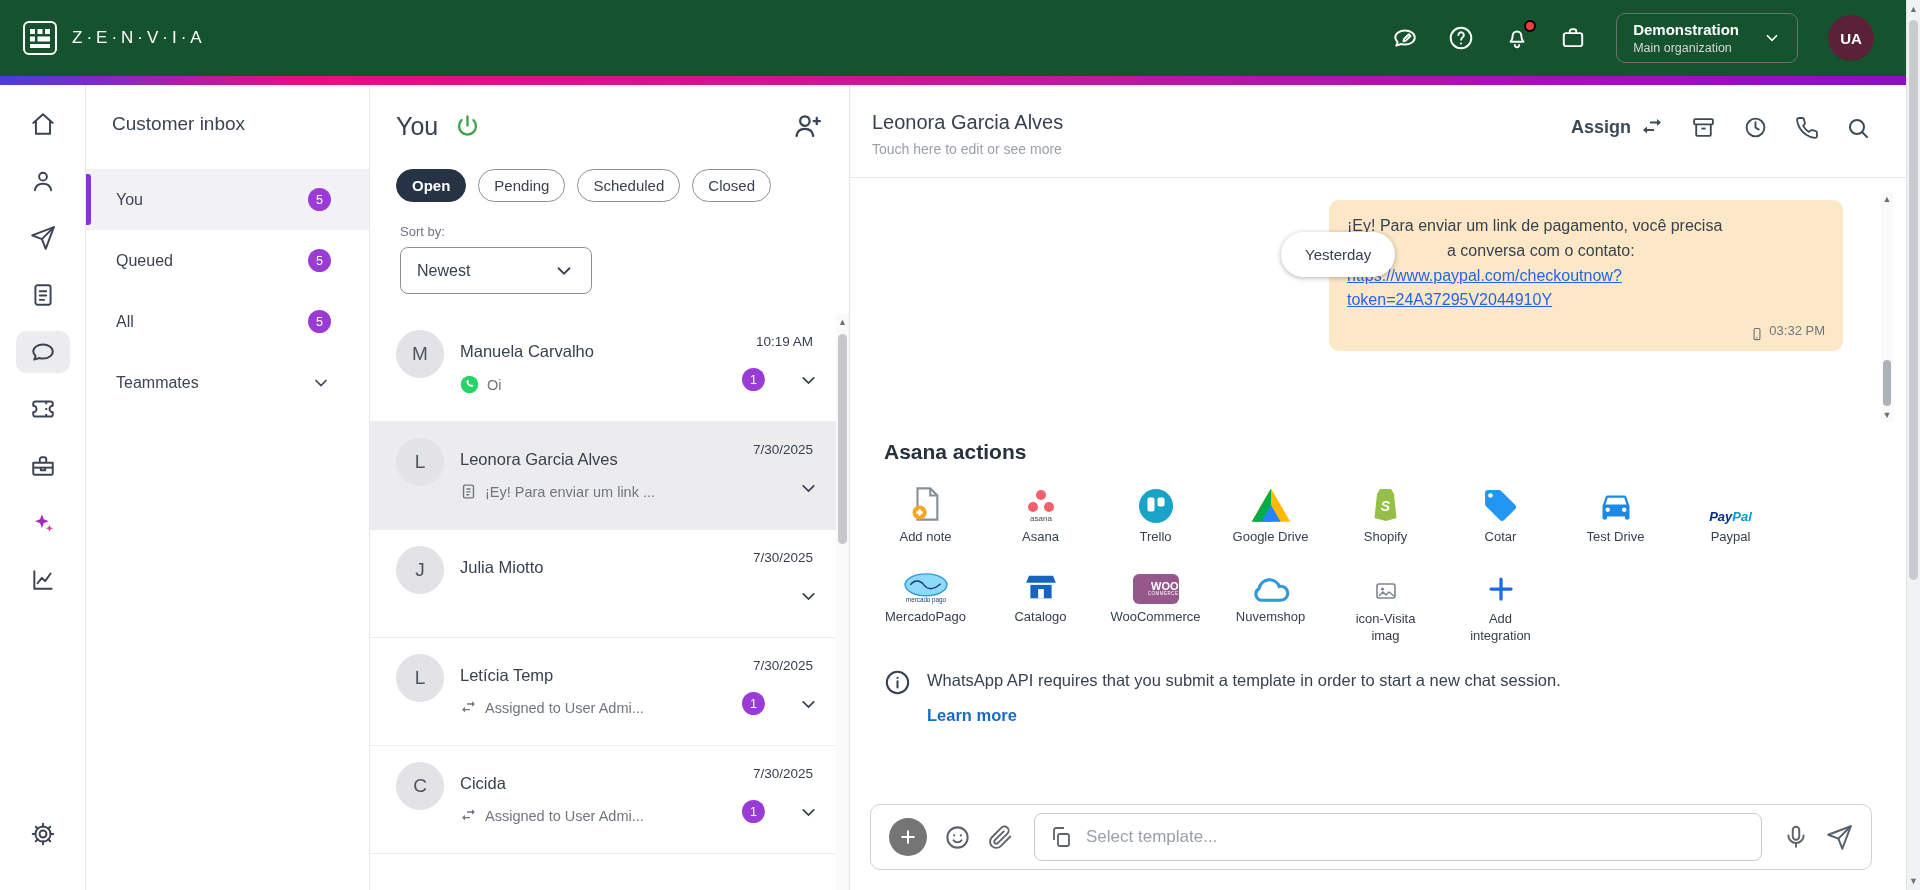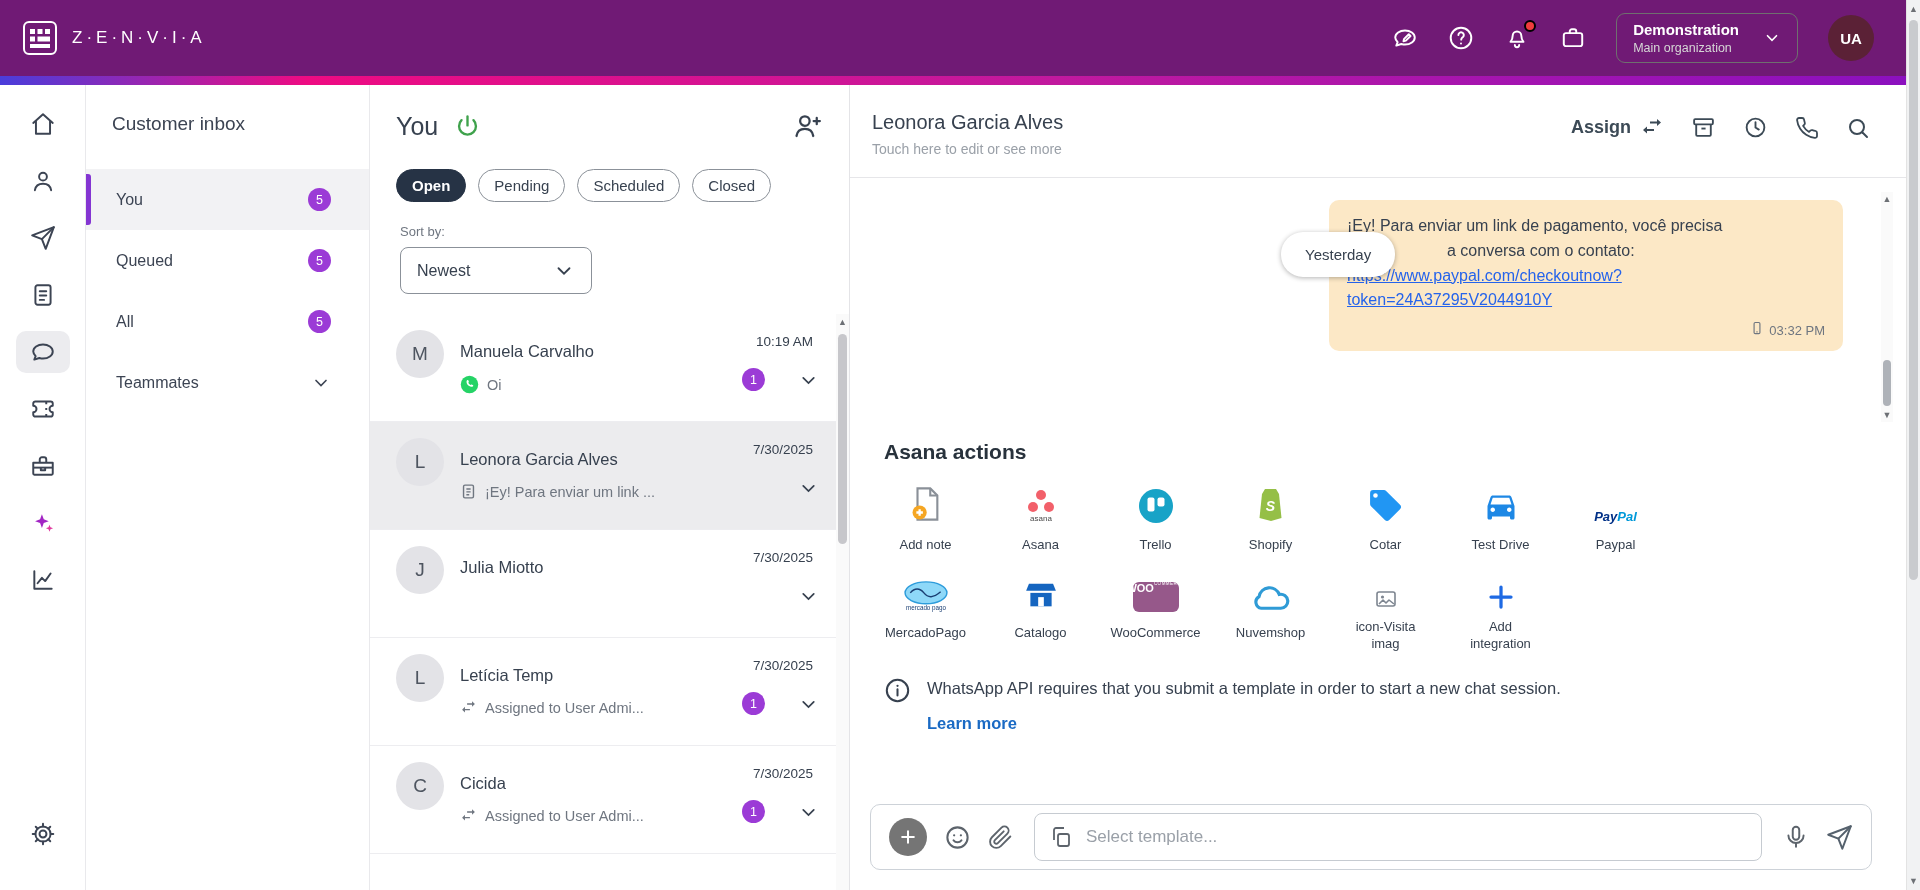--- a/index.html
+++ b/index.html
@@ -1,21 +1,21 @@
 <!DOCTYPE html>
 <html><head>
 <meta charset="utf-8">
 <style>
   *{box-sizing:border-box;margin:0;padding:0}
   html,body{width:1920px;height:890px}
   body{font-family:"Liberation Sans",sans-serif;color:#3c4453;background:#fff;overflow:hidden;position:relative}
   svg{display:block}
 
   
-  .topbar{height:76px;background:#701a75;display:flex;align-items:center;padding:0 46px 0 22px;gap:14px}
+  .topbar{height:76px;background:#14532d;display:flex;align-items:center;padding:0 46px 0 22px;gap:14px}
   .brand-text{color:#fff;font-size:17px;letter-spacing:4px;font-weight:500}
   .tb-right{margin-left:auto;display:flex;align-items:center;gap:30px}
   .tb-icon{color:#fff;position:relative;display:flex;cursor:pointer}
   .tb-dot{position:absolute;top:-5px;right:-6px;width:12px;height:12px;border-radius:50%;background:#f03d3d;border:2px solid #000}
   .org-pill{display:flex;align-items:center;gap:24px;border:1px solid #6f6f6f;border-radius:9px;padding:7px 16px;color:#fff;cursor:pointer}
   .org-name{font-size:15px;font-weight:600}
   .org-sub{font-size:12.5px;color:#d6d6d6;margin-top:3px}
   .avatar{width:46px;height:46px;border-radius:50%;background:#5b2136;color:#fff;display:flex;align-items:center;justify-content:center;font-size:15px;font-weight:600;cursor:pointer}
   .grad{height:9px;background:linear-gradient(90deg,#4a3ddb 0%,#ee0b82 16%,#c1199e 55%,#8a10bf 100%)}
 
@@ -73,37 +73,37 @@
   .ch-name{font-size:20px;color:#37414f}
   .ch-sub{font-size:14px;color:#9aa0a8;margin-top:7px;cursor:pointer}
   .ch-actions{margin-left:auto;display:flex;align-items:center;gap:27px;color:#3c4a56;margin-top:4px}
   .assign{display:flex;align-items:center;gap:9px;font-size:18px;font-weight:600;cursor:pointer}
   .aicon{cursor:pointer;display:flex;color:#3c4a56}
 
   .messages{height:252px;position:relative}
   .bubble{position:relative;margin:22px 77px 0 auto;width:514px;background:#fce8c6;border-radius:10px;padding:14px 18px 10px;font-size:16px;line-height:1.55;color:#37414f}
   .bubble .l2{padding-left:100px}
   .blink{color:#2563eb;text-decoration:underline;display:block;word-break:break-all;cursor:pointer}
-  .btime{display:flex;justify-content:flex-end;align-items:flex-start;gap:5px;color:#6f7680;font-size:13px;margin-top:8px}
+  .btime{display:flex;justify-content:flex-end;align-items:flex-end;gap:5px;color:#6f7680;font-size:13px;margin-top:8px}
   .date-pill{position:absolute;left:-48px;top:32px;background:#fff;border-radius:22px;padding:11px 24px;font-size:15px;color:#37414f;box-shadow:0 1px 5px rgba(0,0,0,.3);white-space:nowrap}
   .msg-scroll{position:absolute;right:27px;top:14px;bottom:8px;width:12px;background:#fafafa}
   .msg-scroll .arrow{display:block;text-align:center;line-height:14px}
   .msg-scroll .dn{position:absolute;bottom:0;left:0;right:0}
   .msg-thumb{position:absolute;bottom:16px;left:2px;width:8px;height:46px;background:#aeb2b8;border-radius:4px;cursor:pointer}
 
   .oa{padding:4px 0 0 18px}
   .oa-title{font-size:21px;font-weight:700;color:#28323c;padding-left:16px;margin-top:6px}
   .oa-row{display:flex;margin-top:16px}
   .oa-cell{width:115px;text-align:center;cursor:pointer}
   .oa-ic{height:46px;display:flex;align-items:flex-end;justify-content:center;padding-bottom:2px}
-  .oa-label{font-size:13px;color:#37414f;margin-top:11px;line-height:1.3}
+  .oa-label{font-size:13px;color:#37414f;margin-top:3px;line-height:1.3}
   .oa-label.narrow{max-width:76px;margin:5px auto 0}
   .pp{font-style:italic;font-weight:700;font-size:13px;display:flex}
   .pp .p1{color:#003087}.pp .p2{color:#0099D9}
-  .woo{background:#96588A;color:#fff;border-radius:6px;width:46px;height:30px;display:flex;flex-direction:row;align-items:flex-start;justify-content:center;font-weight:700;font-size:11px;line-height:1.1}
+  .woo{background:#96588A;color:#fff;border-radius:6px;width:46px;height:30px;display:flex;flex-direction:column;align-items:flex-end;justify-content:center;font-weight:700;font-size:11px;line-height:1.1}
   .woos{font-size:4.5px;letter-spacing:.5px;font-weight:400}
 
   .notice{display:flex;gap:16px;padding:24px 40px 0 34px;font-size:16.5px;color:#37414f;line-height:1.4}
   .notice-link{display:inline-block;margin-top:12px;font-weight:700;color:#1a6ac4;cursor:pointer}
 
   .compose{margin:auto 48px 20px 20px;margin-top:auto;border:1px solid #cdd2d8;border-radius:10px;height:66px;display:flex;align-items:center;padding:0 18px;gap:17px;background:#fff}
   .plus-btn{width:38px;height:38px;border-radius:50%;background:#757575;color:#fff;display:flex;align-items:center;justify-content:center;flex:none;cursor:pointer}
   .cmp-ic{color:#5d646c;display:flex;cursor:pointer}
   .tpl-field{flex:1;height:48px;border:1px solid #c6cbd1;border-radius:8px;display:flex;align-items:center;gap:13px;padding:0 14px;margin:0 4px}
   .tpl-field input{border:0;outline:0;flex:1;font-size:17px;font-family:inherit;color:#a16207;background:transparent}
@@ -514,20 +514,30 @@
             <svg width="36" height="36" viewBox="0 0 36 36">
                 <circle cx="18" cy="18" r="17" fill="#18a3c7"></circle>
                 <rect x="9.5" y="9.5" width="7" height="14" rx="2" fill="#fff"></rect>
                 <rect x="19.5" y="9.5" width="7" height="9" rx="2" fill="#fff"></rect>
               </svg>
           </div>
           <div class="oa-label">Trello</div>
         </div>
         <div class="oa-cell">
           <div class="oa-ic">
+            <svg width="42" height="38" viewBox="0 0 48 42">
+                <polygon points="24,2 2,40 46,40" fill="#FFBA00"></polygon>
+                <polygon points="24,2 2,40 24,40" fill="#00AC47"></polygon>
+                <polygon points="13,40 35,40 24,21" fill="#2684FC"></polygon>
+              </svg>
+          </div>
+          <div class="oa-label">Google Drive</div>
+        </div>
+        <div class="oa-cell">
+          <div class="oa-ic">
             <svg width="34" height="40" viewBox="0 0 34 38">
                 <path d="M8 9l3-5h11l3 5 2.5 24-10.5 3L5.5 33z" fill="#95BF47"></path>
                 <text x="16.5" y="26" font-size="14" font-style="italic" font-weight="bold" text-anchor="middle" fill="#fff">S</text>
               </svg>
           </div>
           <div class="oa-label">Shopify</div>
         </div>
         <div class="oa-cell">
           <div class="oa-ic">
             <svg width="37" height="37" viewBox="0 0 24 24">

